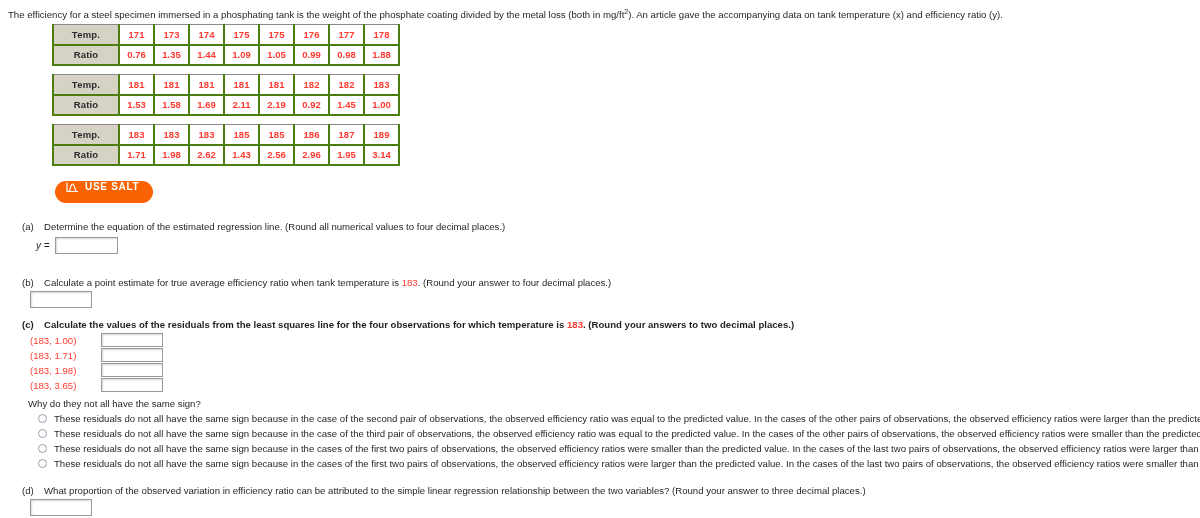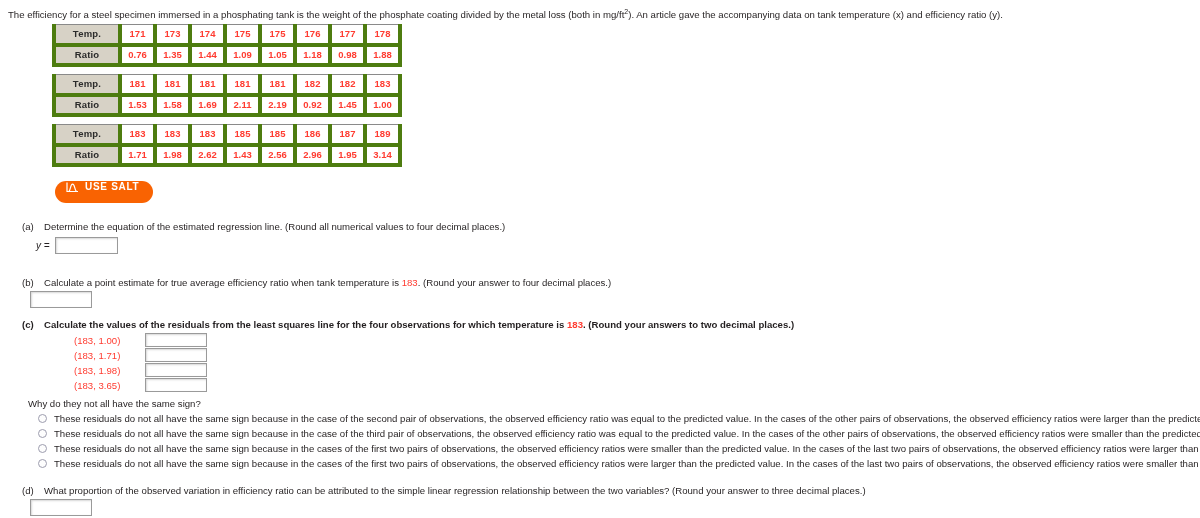--- a/index.html
+++ b/index.html
@@ -33,21 +33,21 @@
   .tbl-wrap { position: absolute; left: 52px; }
   .tbl-wrap.t1 { top: 24px; }
   .tbl-wrap.t2 { top: 74px; }
   .tbl-wrap.t3 { top: 124px; }
   table.dt {
     border-collapse: collapse;
     border: 1px solid #8a8a8a;
     background: #fff;
   }
   table.dt td {
-    border: 4px solid #4d7c0f;
+    border: 2px solid #4d7c0f;
     height: 20px;
     text-align: center;
     vertical-align: middle;
     font-size: 9.5px;
     font-weight: bold;
     color: #ff3b30;
     width: 35px;
     padding: 0 2px;
   }
   table.dt td.rh {
@@ -113,21 +113,21 @@
     display: flex;
     align-items: center;
     gap: 5px;
   }
   .row-a .yeq { font-size: 10px; }
   .box-a { width: 63px; }
 
   .box-b { position: absolute; left: 30px; top: 291px; width: 62px; }
   .box-d { position: absolute; left: 30px; top: 499px; width: 62px; }
 
-  .res-list { position: absolute; left: 30px; top: 333px; margin-left: 44px; }
+  .res-list { position: absolute; left: 30px; top: 333px; }
   .res-row {
     display: flex;
     align-items: center;
     height: 14px;
     gap: 9px;
     margin-bottom: 1px;
   }
   .res-pair {
     color: #ff3b30;
     font-size: 9.6px;
@@ -185,21 +185,21 @@
       <td>177</td>
       <td>178</td>
     </tr>
     <tr>
       <td class="rh">Ratio</td>
       <td>0.76</td>
       <td>1.35</td>
       <td>1.44</td>
       <td>1.09</td>
       <td>1.05</td>
-      <td>1.18</td>
+      <td>0.99</td>
       <td>0.98</td>
       <td>1.88</td>
     </tr>
   </tbody>
     </table>
 </div>
 
 <div class="tbl-wrap t2">
   <table class="dt">
     <tbody>

